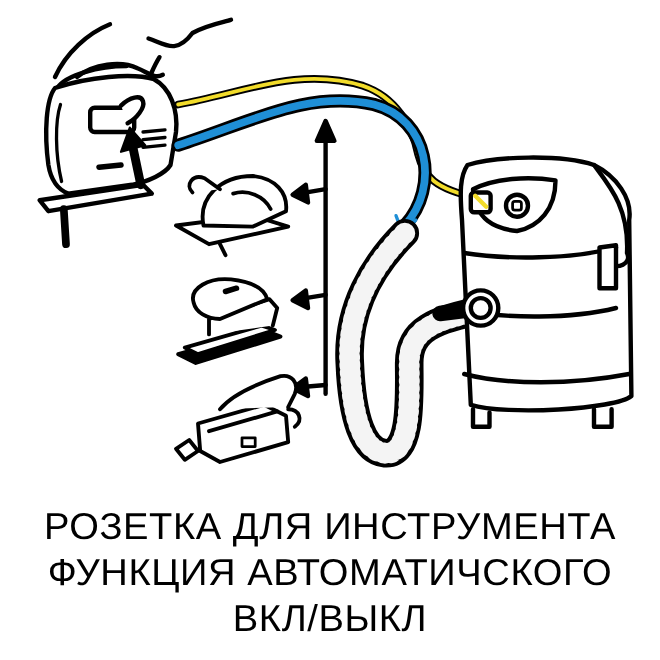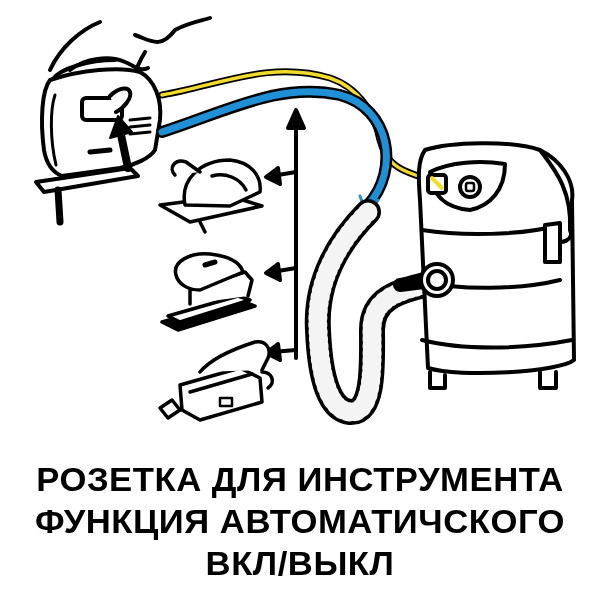--- a/index.html
+++ b/index.html
@@ -2,21 +2,21 @@
 <html><head>
 <meta charset="utf-8">
 <style>
   html, body { margin: 0; padding: 0; background: #ffffff; }
   body { width: 600px; height: 600px; position: relative; overflow: hidden; }
   #illustration { position: absolute; left: 0; top: 0; width: 600px; height: 450px; }
   #caption {
     position: absolute; left: 0; top: 458px; width: 600px;
     text-align: center;
     font-family: "Liberation Sans", "DejaVu Sans", sans-serif;
-    font-weight: bold; color: #000000;
+    font-weight: normal; color: #000000;
     font-size: 34px; line-height: 42px; letter-spacing: 0.5px;
   }
   .cap-line { display: block; white-space: nowrap; transform: scaleX(1.02); }
 </style>
 </head>
 <body>
 
 <svg id="illustration" viewBox="0 0 600 450" xmlns="http://www.w3.org/2000/svg">
   <g fill="none" stroke="#000" stroke-linecap="round" stroke-linejoin="round">
 

